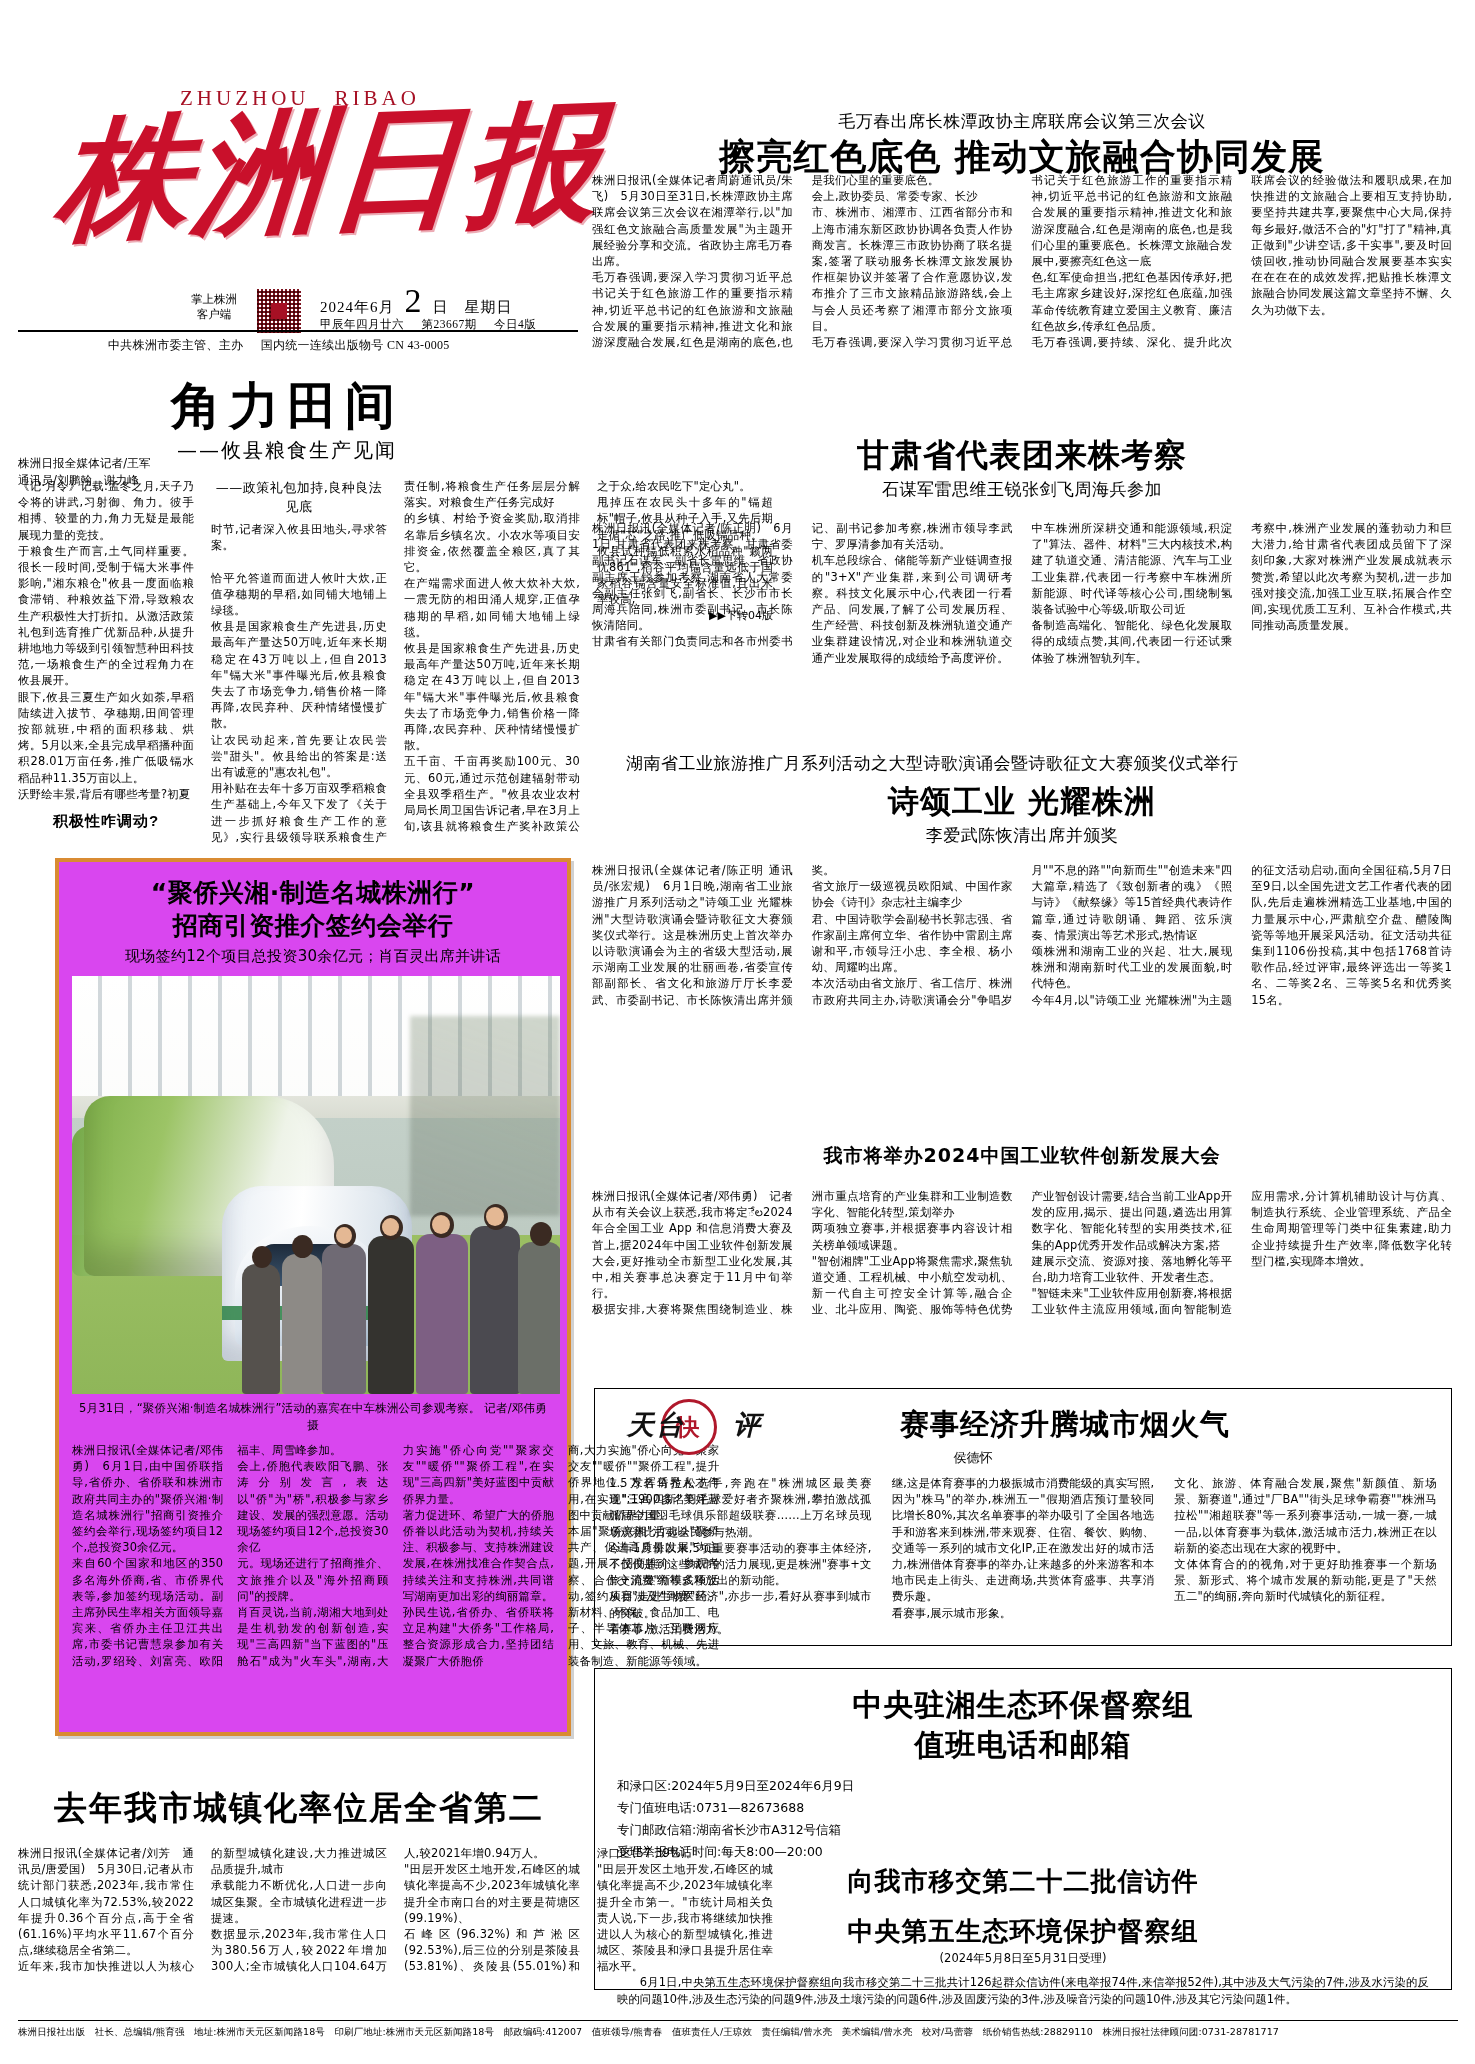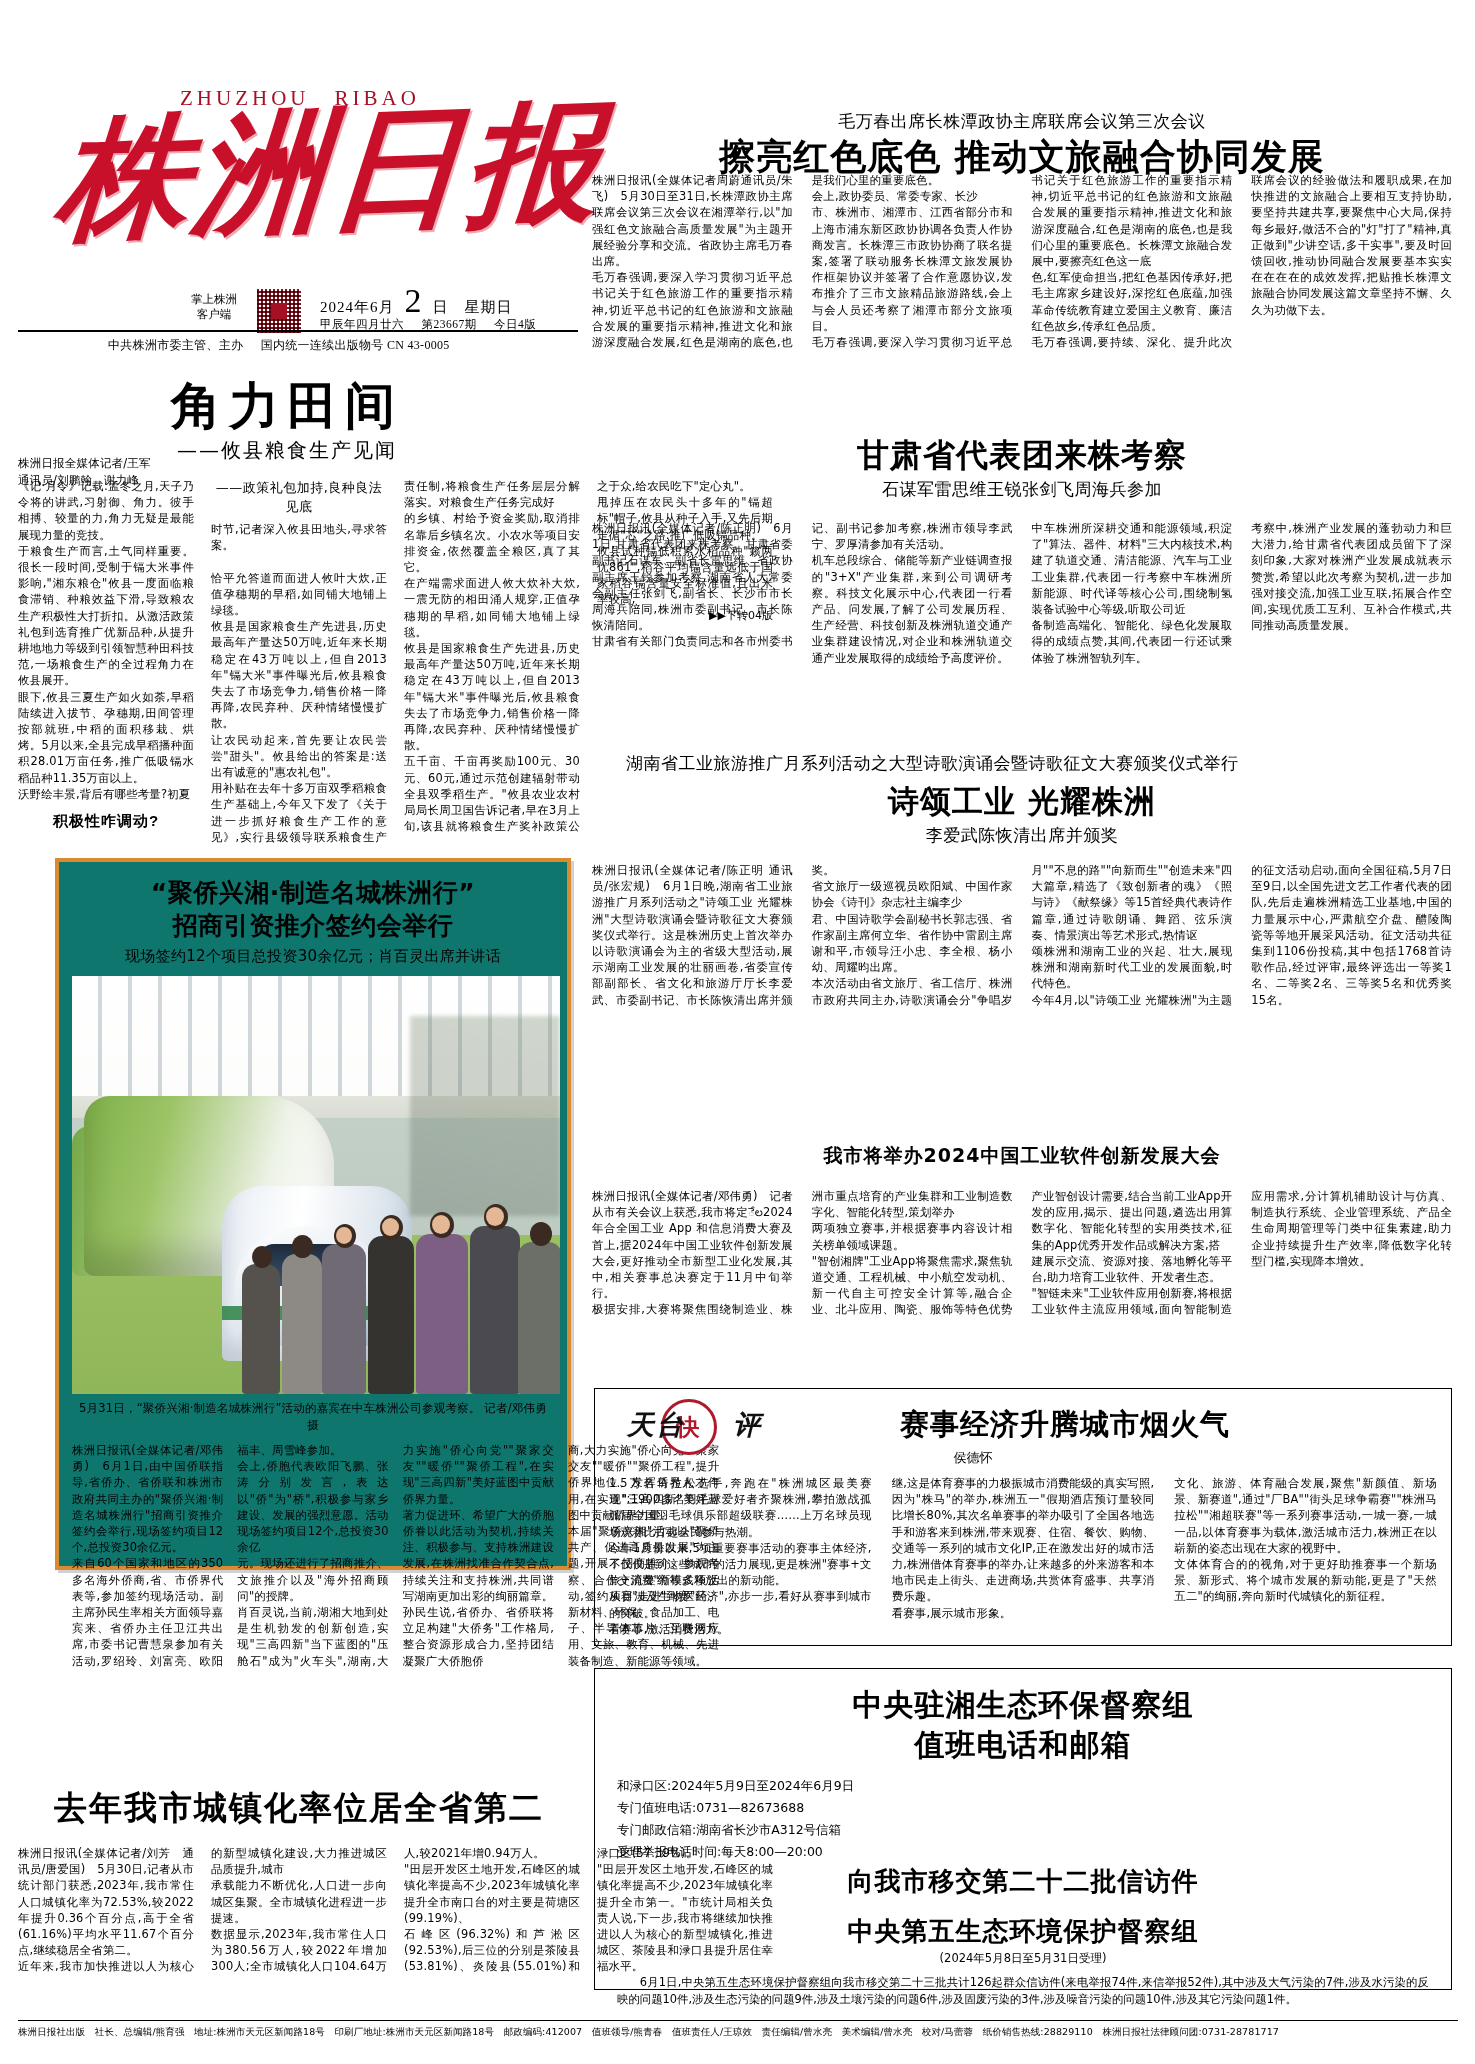--- a/index.html
+++ b/index.html
@@ -77,22 +77,22 @@
     line-height:21px;text-align:center;margin:8px 0 3px;letter-spacing:1px;
   }
   .subhead-small{
     font-family:"DejaVu Sans",sans-serif;font-size:13px;line-height:19px;
     text-align:center;margin:1px 0 5px;letter-spacing:.5px;
   }
   .jump{text-align:right;font-size:11px;font-family:"DejaVu Sans",sans-serif;}
 
   
   .feature{
-    position:absolute;left:55px;top:858px;width:516px;height:712px;
-    border:4px solid #D98B32;background:#0f766e;box-sizing:border-box;
+    position:absolute;left:55px;top:858px;width:516px;height:878px;
+    border:4px solid #D98B32;background:#d946ef;box-sizing:border-box;
     box-shadow:3px 3px 0 rgba(0,0,0,.18);
   }
   .feature-inner{padding:14px 13px 10px;}
   .feat-t1{
     font-family:"DejaVu Sans",sans-serif;font-weight:700;font-size:25px;
     line-height:33px;text-align:center;letter-spacing:.5px;
   }
   .feat-t2{
     font-family:"DejaVu Sans",sans-serif;font-weight:700;font-size:25px;
     line-height:33px;text-align:center;letter-spacing:.5px;

